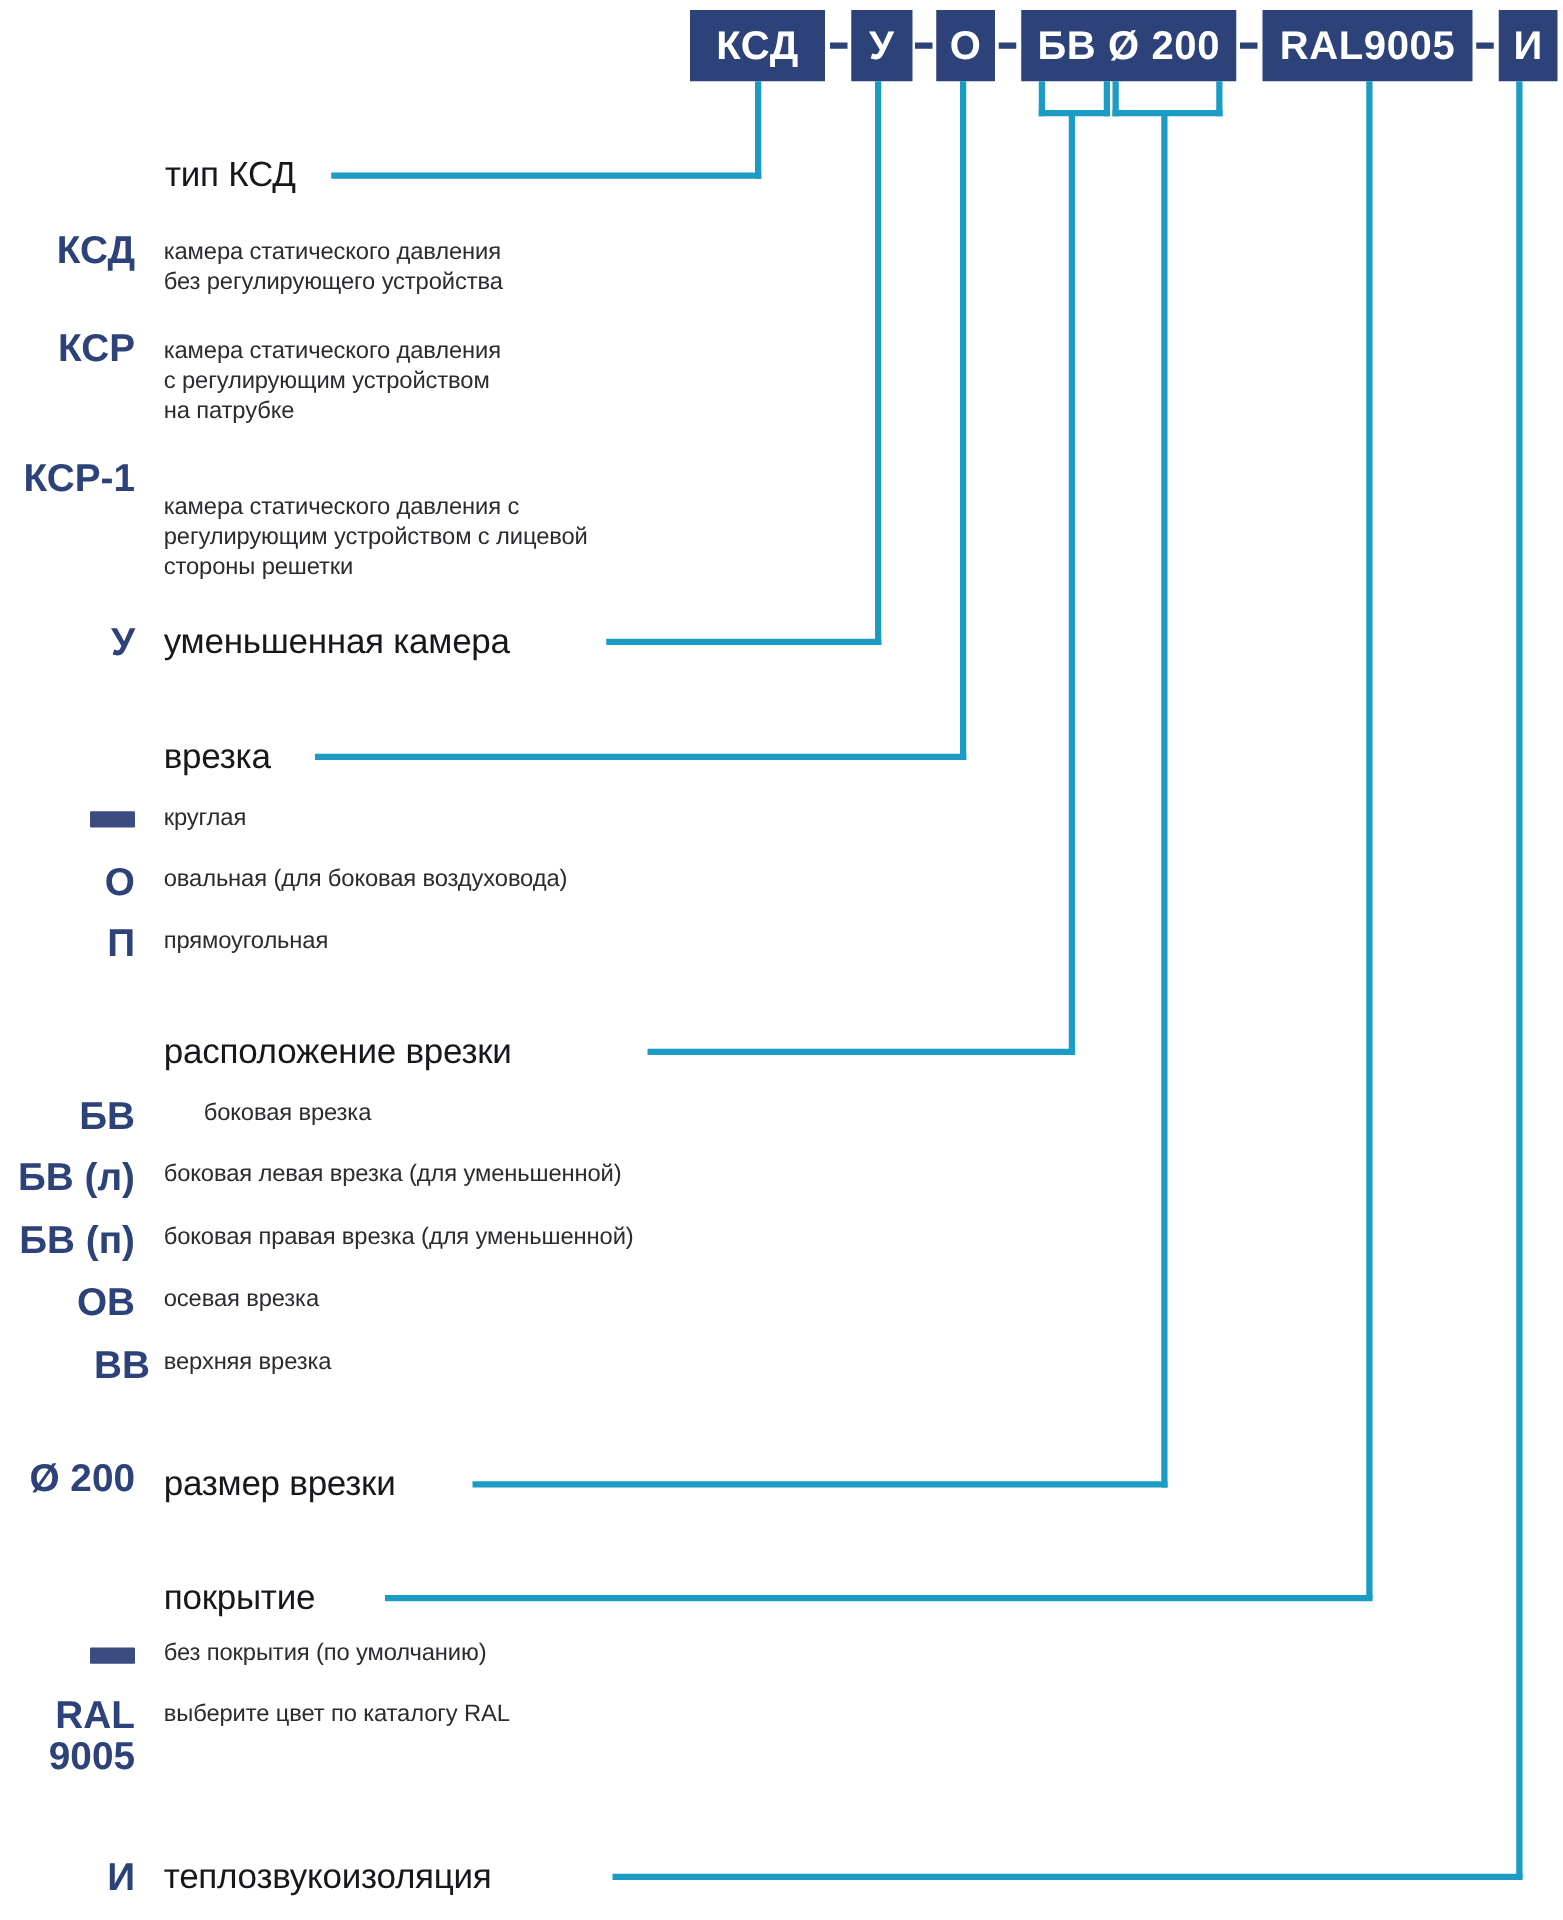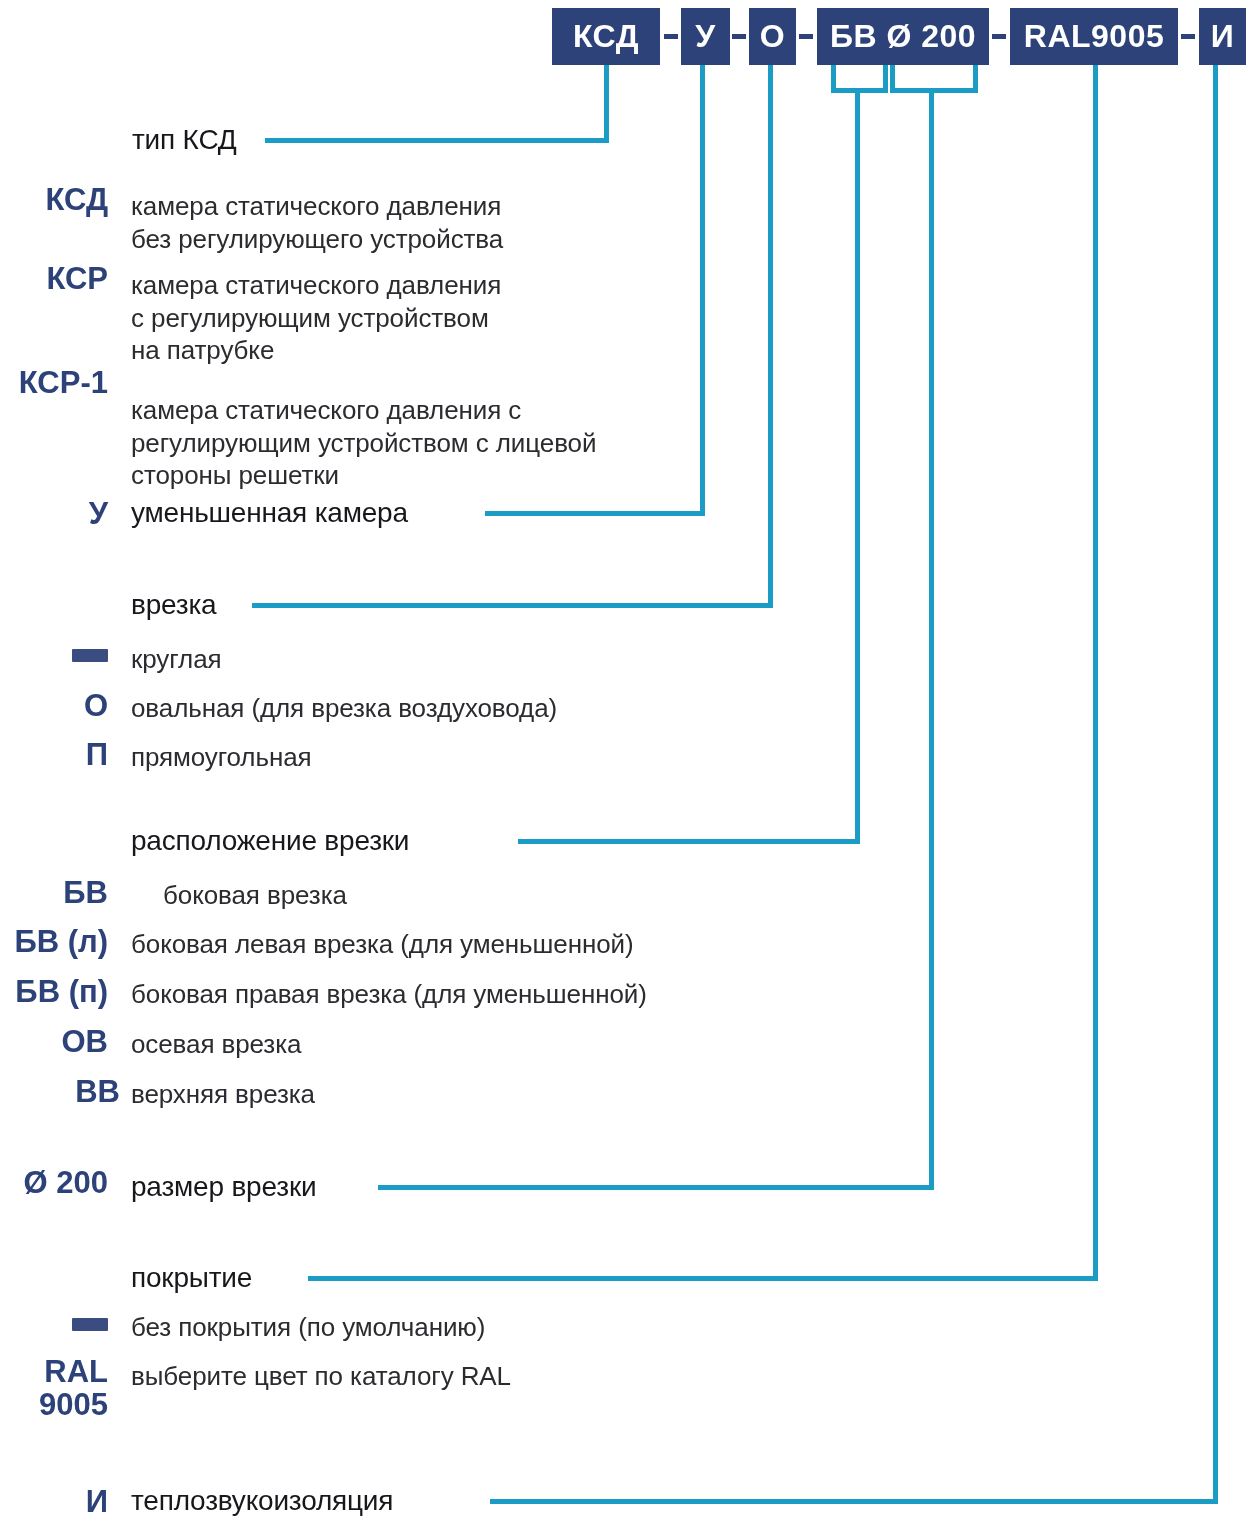--- a/index.html
+++ b/index.html
@@ -67,21 +67,21 @@
     position: absolute;
     color: #17181c;
     font-size: 28px;
     font-weight: 400;
     white-space: nowrap;
     letter-spacing: -0.2px;
   }
   .desc {
     position: absolute;
     color: #2b2c30;
-    font-size: 26px;
+    font-size: 19px;
     font-weight: 400;
     line-height: 1.25;
     white-space: pre-line;
     letter-spacing: -0.1px;
   }
 </style>
 </head>
 <body>
 
 <div id="root">
@@ -162,21 +162,21 @@
 
   <div class="key key-lg" style="left:0px; top:497px; width:108px;">У</div>
   <div class="sec-title" style="left:131px; top:497px;">уменьшенная камера</div>
 
   <div class="sec-title" style="left:131px; top:589px;">врезка</div>
 
   <div class="key-sq" style="left:72px; top:649px;"></div>
   <div class="desc" style="left:131px; top:643px; width:520px;">круглая</div>
 
   <div class="key key-lg" style="left:0px; top:689px; width:108px;">О</div>
-  <div class="desc" style="left:131px; top:692px; width:560px;">овальная (для врезка воздуховода)</div>
+  <div class="desc" style="left:131px; top:692px; width:560px;">овальная (для боковая воздуховода)</div>
 
   <div class="key key-lg" style="left:0px; top:738px; width:108px;">П</div>
   <div class="desc" style="left:131px; top:741px; width:520px;">прямоугольная</div>
 
   <div class="sec-title" style="left:131px; top:825px;">расположение врезки</div>
 
   <div class="key key-lg" style="left:0px; top:876px; width:108px;">БВ</div>
   <div class="desc" style="left:131px; top:879px; width:560px;margin-left:32px;">боковая врезка</div>
 
   <div class="key key-lg" style="left:0px; top:925px; width:108px;">БВ (л)</div>

